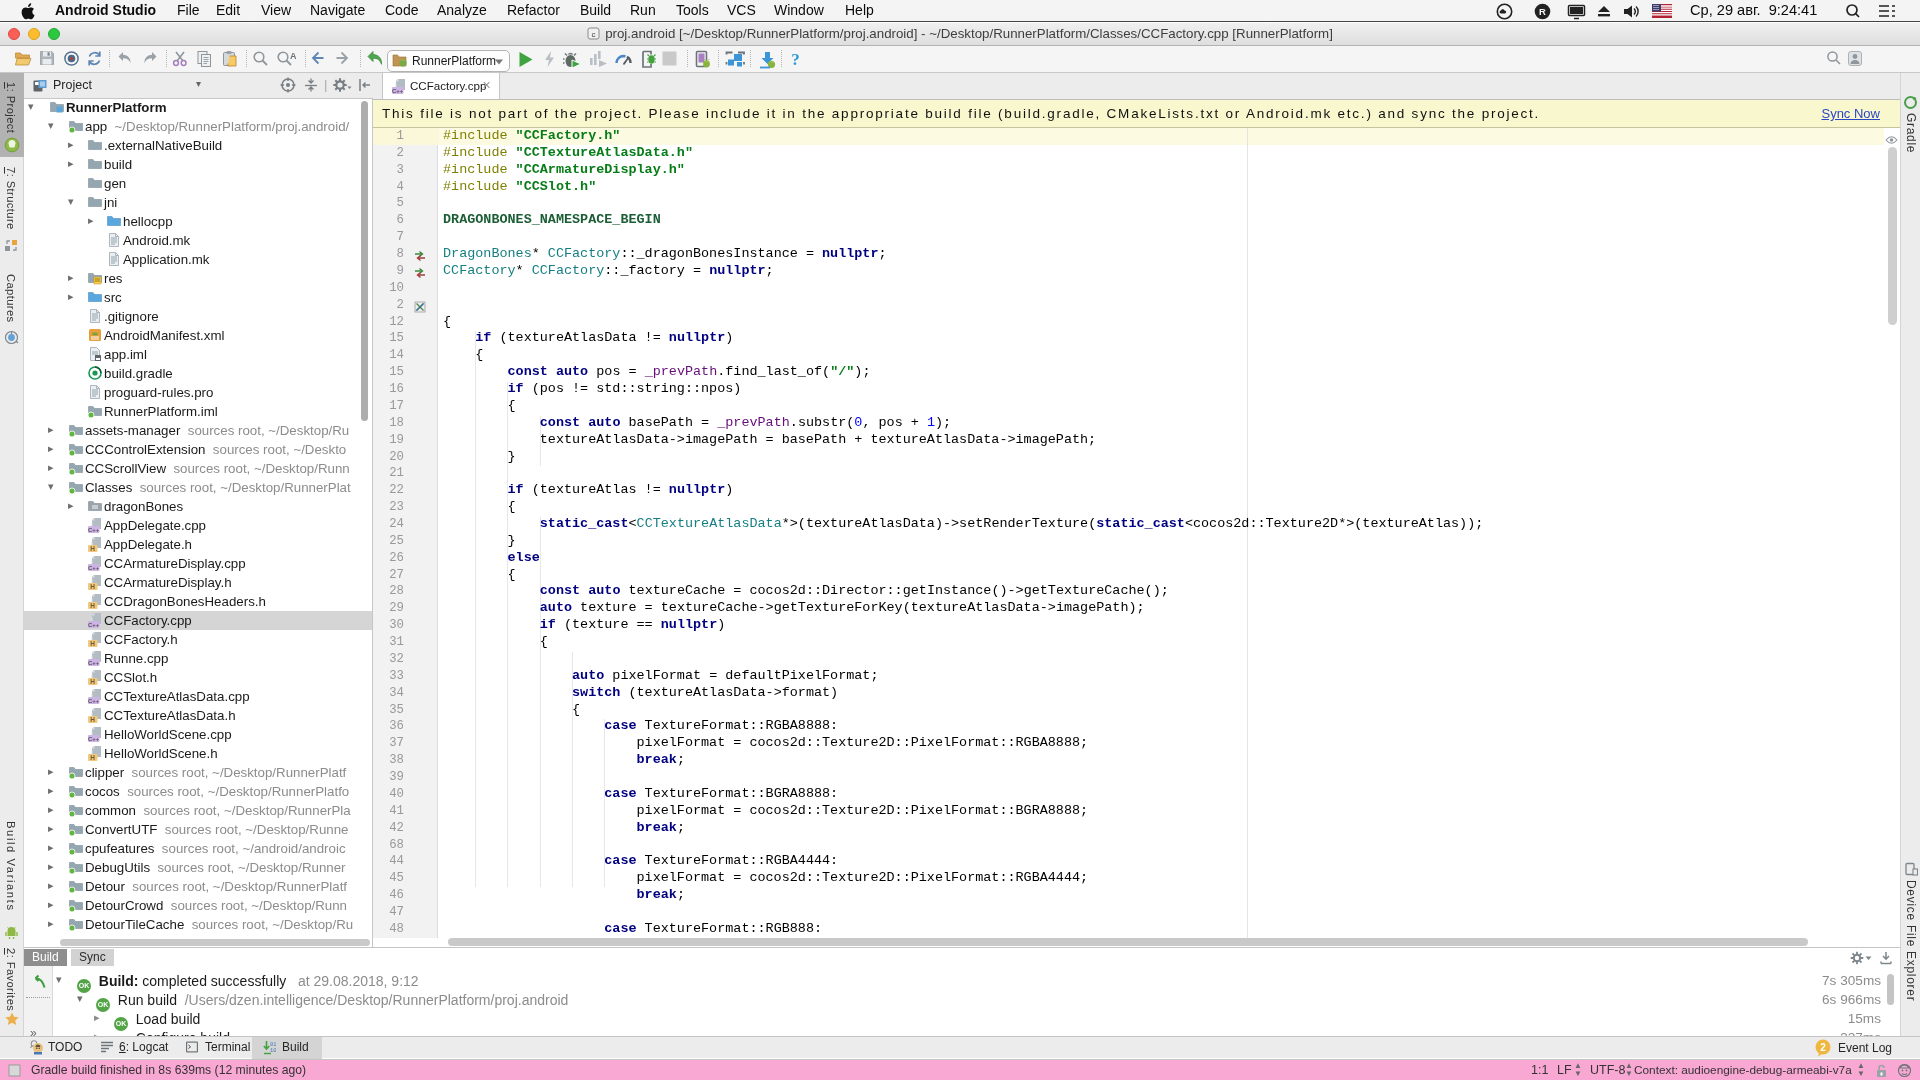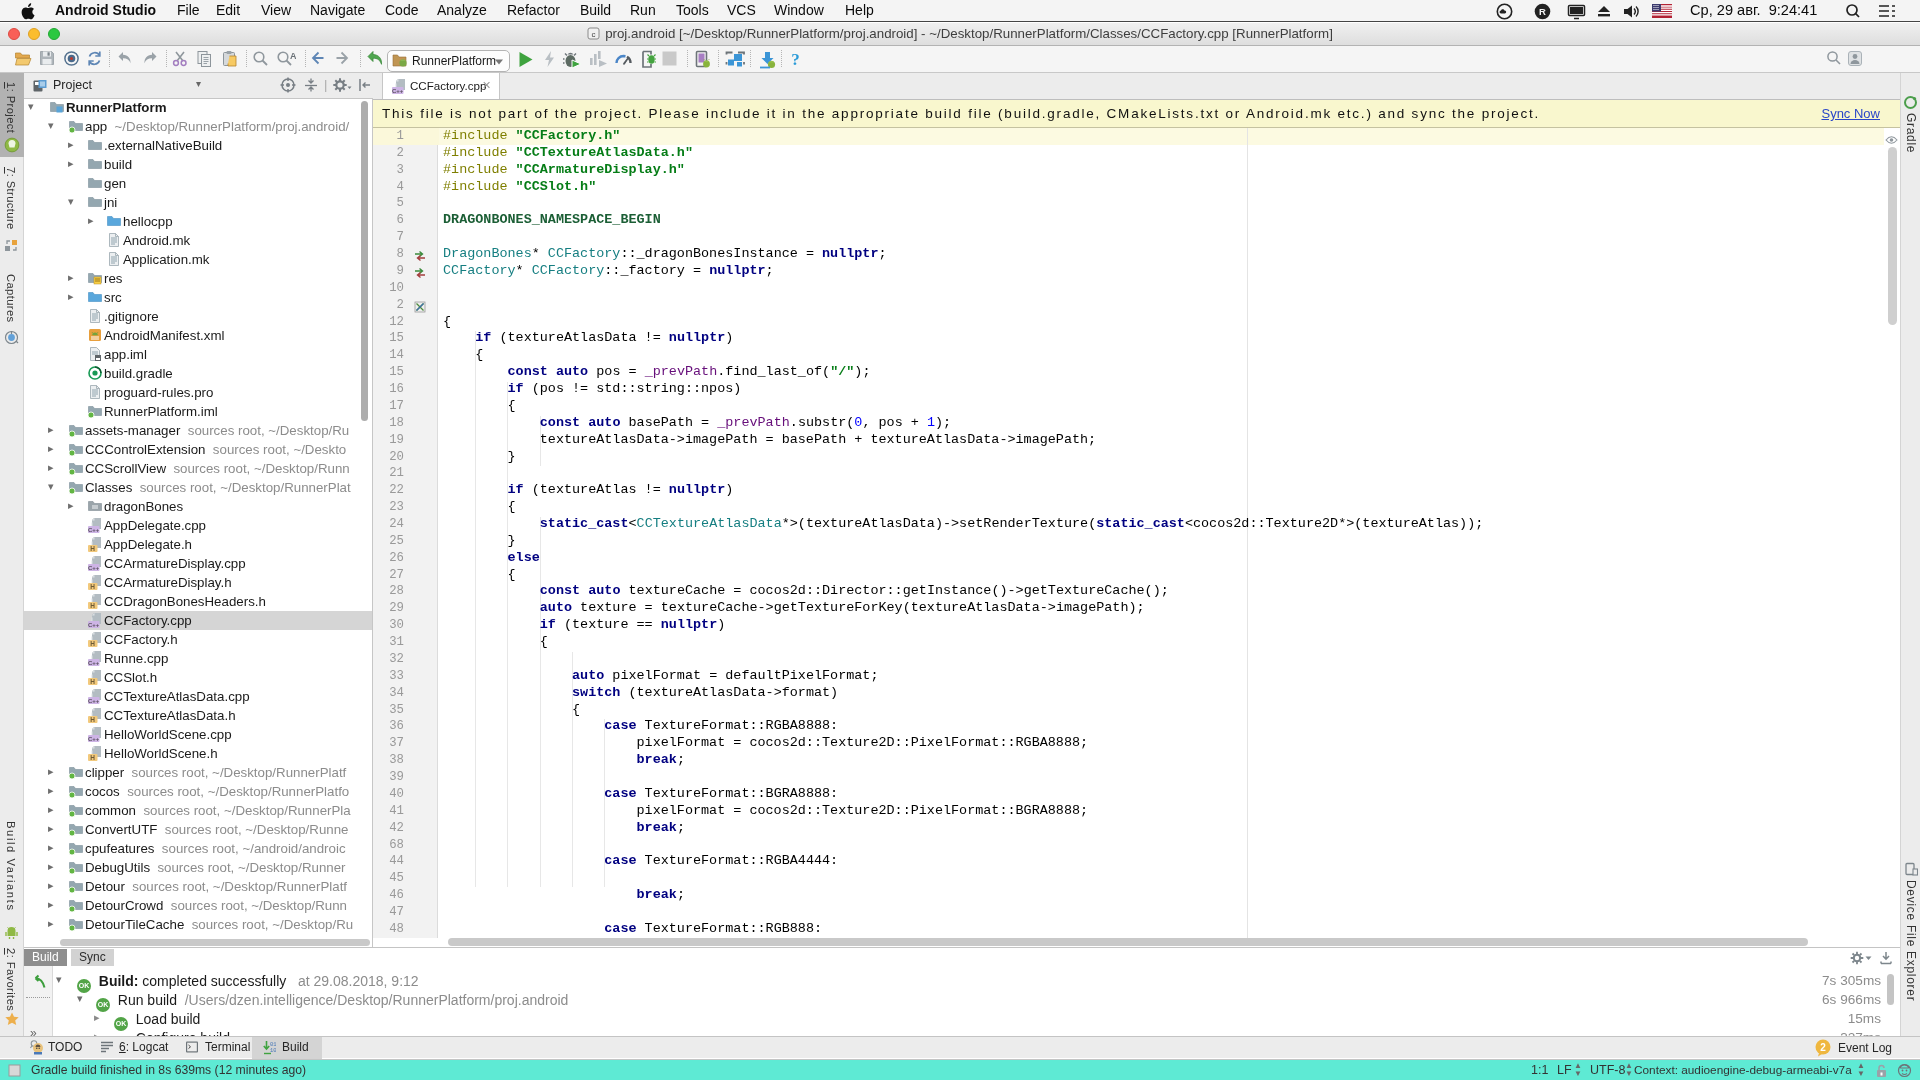--- a/index.html
+++ b/index.html
@@ -53,21 +53,21 @@
 #bpanel{position:absolute;left:24px;top:947px;width:1876px;height:89px;background:#fff;border-top:1px solid #c4c4c4}
 #bstrip{position:absolute;left:0;top:18px;width:29px;height:71px;background:#f2f2f2;border-right:1px solid #d9d9d9}
 .btab{position:absolute;top:1px;height:17px;font-size:12px;padding:1px 8px 0}
 .brow{position:absolute;font-size:14px;color:#1a1a1a;white-space:nowrap}
 .bgray{color:#8c8c8c}
 .btime{position:absolute;font-size:13.6px;color:#8c8c8c;text-align:right;right:19px}
 .okic{display:inline-block;width:14px;height:14px;border-radius:7px;background:#52a447;color:#fff;font-size:7px;font-weight:bold;text-align:center;line-height:14px;vertical-align:-2px}
 
 #btabs{position:absolute;left:0;top:1036px;width:1920px;height:22px;background:#ececec;border-top:1px solid #c4c4c4;font-size:12px;color:#262626}
 
-#sbar{position:absolute;left:0;top:1059px;width:1920px;height:21px;background:#5eead4;border-top:1px solid #c4c4c4;font-size:12.5px;color:#333}
+#sbar{position:absolute;left:0;top:1059px;width:1920px;height:21px;background:#f9a8d4;border-top:1px solid #c4c4c4;font-size:12.5px;color:#333}
 .sit{position:absolute;top:3px;white-space:nowrap}
 </style></head>
 <body>
 
 <div id="menubar">
 <span class="mi" style="left:21px;top:3px"><svg width="15" height="17" viewBox="0 0 15 17">
         <path d="M11.3 9.1c0-2 1.6-3 1.7-3.1-0.9-1.4-2.4-1.6-2.9-1.6-1.2-0.1-2.4 0.7-3 0.7-0.6 0-1.6-0.7-2.6-0.7-1.3 0-2.6 0.8-3.2 2-1.4 2.4-0.4 6 1 7.9 0.7 1 1.5 2 2.5 2 1 0 1.4-0.6 2.6-0.6 1.2 0 1.5 0.6 2.6 0.6 1.1 0 1.8-1 2.4-1.9 0.8-1.1 1.1-2.2 1.1-2.2s-2.1-0.9-2.2-3.1z" fill="#111"></path>
         <path d="M9.4 2.8c0.5-0.7 0.9-1.6 0.8-2.5-0.8 0-1.7 0.5-2.3 1.2-0.5 0.6-0.9 1.5-0.8 2.4 0.9 0.1 1.8-0.4 2.3-1.1z" fill="#111"></path>
       </svg></span>
 <span class="mi" style="left:55px;font-weight:bold">Android Studio</span>
@@ -828,20 +828,21 @@
 <div class="gn" style="top:685.93px">40</div>
 <div class="cl" style="top:685.93px">                    <span class="k">case</span> TextureFormat::BGRA8888:</div>
 <div class="gn" style="top:702.80px">41</div>
 <div class="cl" style="top:702.80px">                        pixelFormat = cocos2d::Texture2D::PixelFormat::BGRA8888;</div>
 <div class="gn" style="top:719.67px">42</div>
 <div class="cl" style="top:719.67px">                        <span class="k">break</span>;</div>
 <div class="gn" style="top:736.54px">68</div>
 <div class="gn" style="top:753.41px">44</div>
 <div class="cl" style="top:753.41px">                    <span class="k">case</span> TextureFormat::RGBA4444:</div>
 <div class="gn" style="top:770.28px">45</div>
+<div class="cl" style="top:770.28px">                        pixelFormat = cocos2d::Texture2D::PixelFormat::RGBA4444;</div>
 <div class="gn" style="top:787.15px">46</div>
 <div class="cl" style="top:787.15px">                        <span class="k">break</span>;</div>
 <div class="gn" style="top:804.02px">47</div>
 <div class="gn" style="top:820.89px">48</div>
 <div class="cl" style="top:820.89px">                    <span class="k">case</span> TextureFormat::RGB888:</div>
 <div id="banner">
 <span class="ab" style="left:9px;top:6px;font-size:13.5px;letter-spacing:1.78px">This file is not part of the project. Please include it in the appropriate build file (build.gradle, CMakeLists.txt or Android.mk etc.) and sync the project.</span>
 <span class="ab" style="right:20px;top:6px;color:#2a46c8;text-decoration:underline">Sync Now</span>
 </div>
 <span class="ab" style="left:41px;top:148px"><svg width="12" height="12" viewBox="0 0 12 12">

